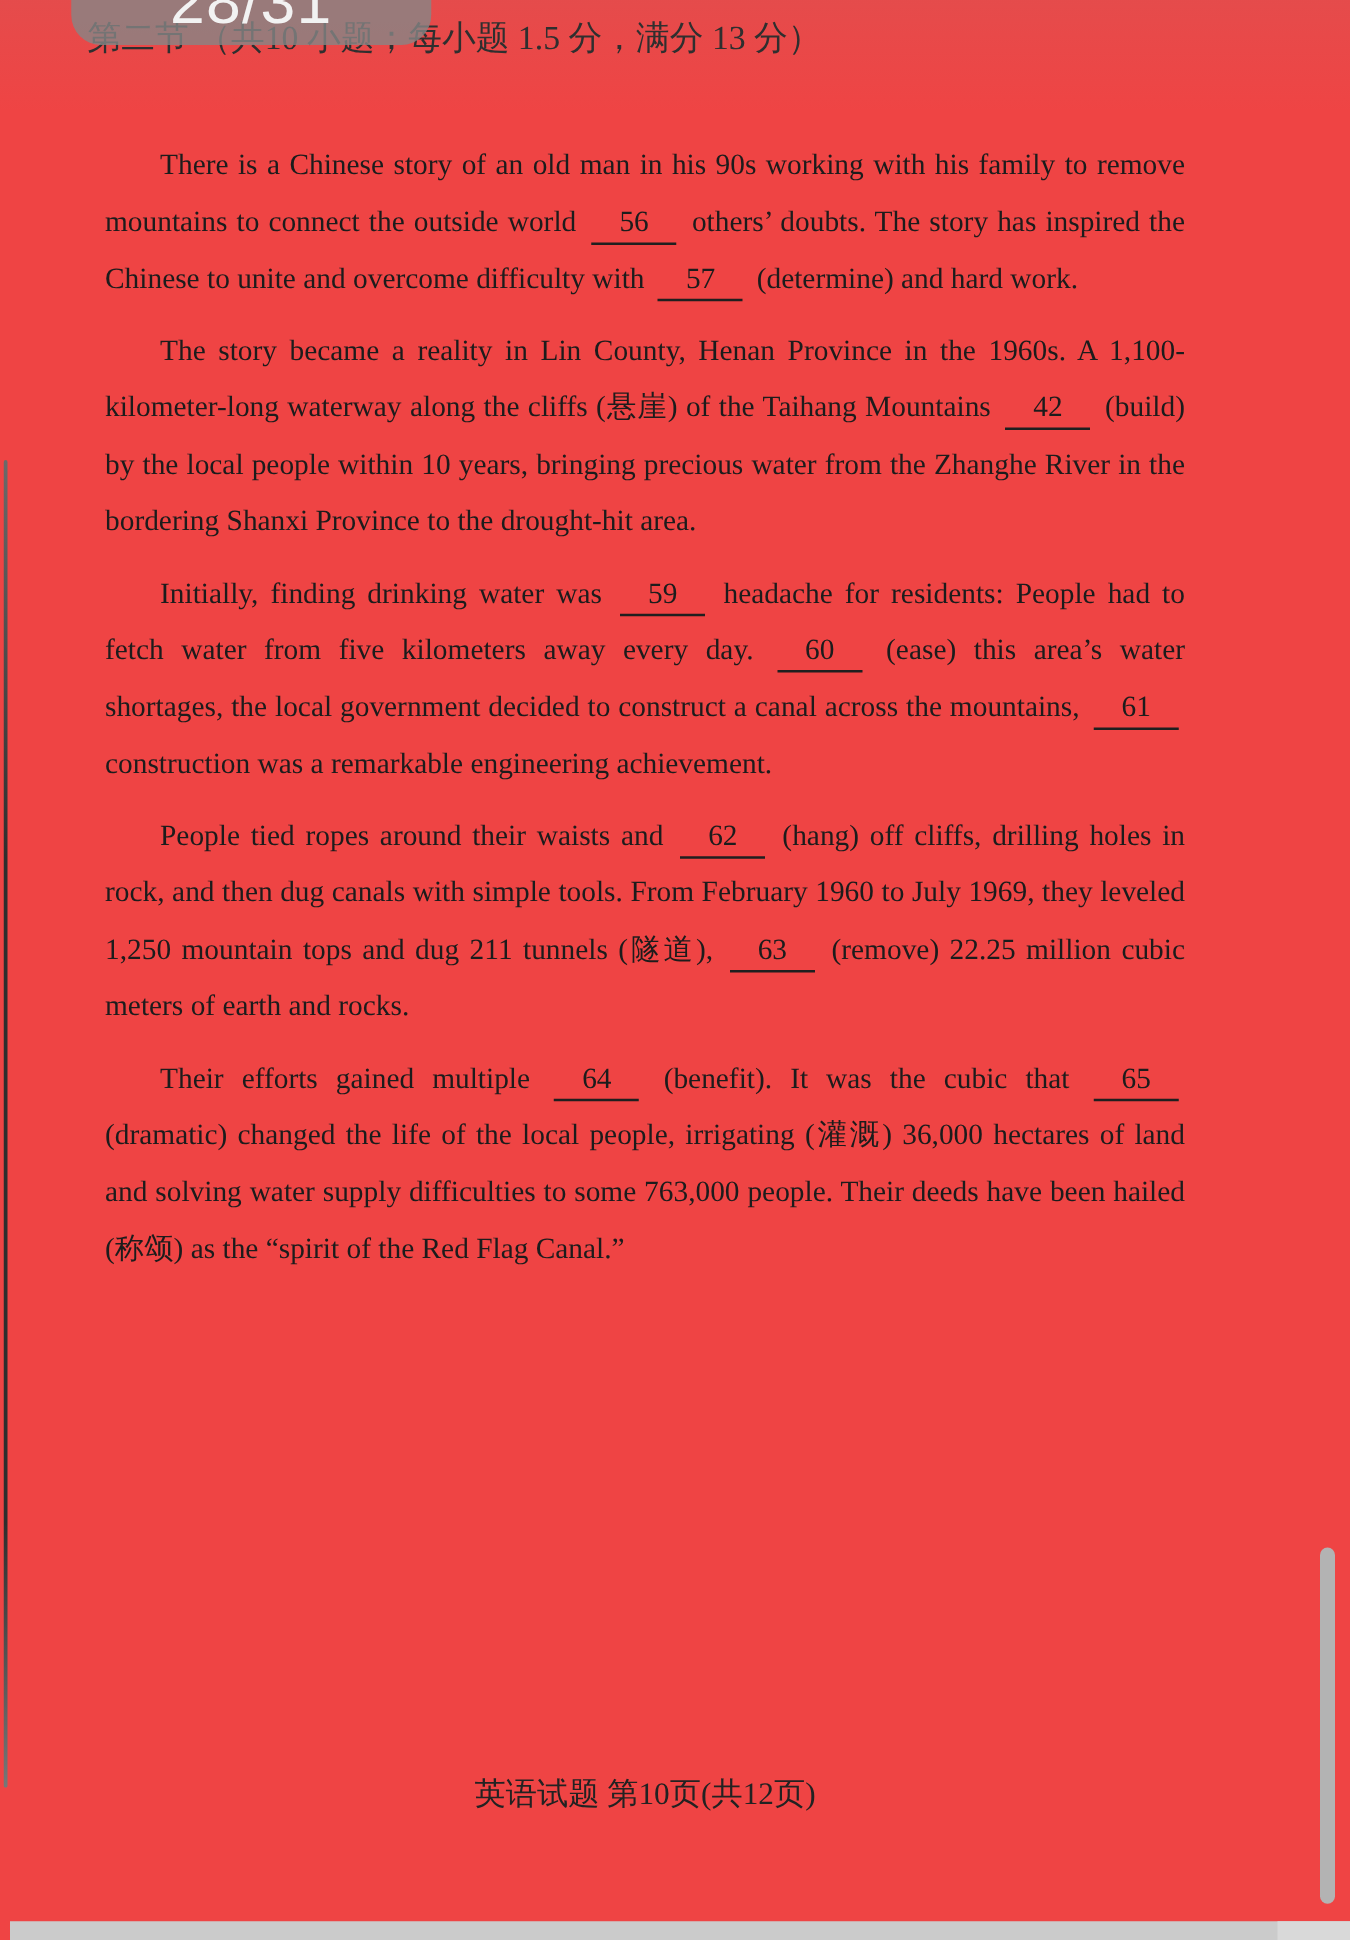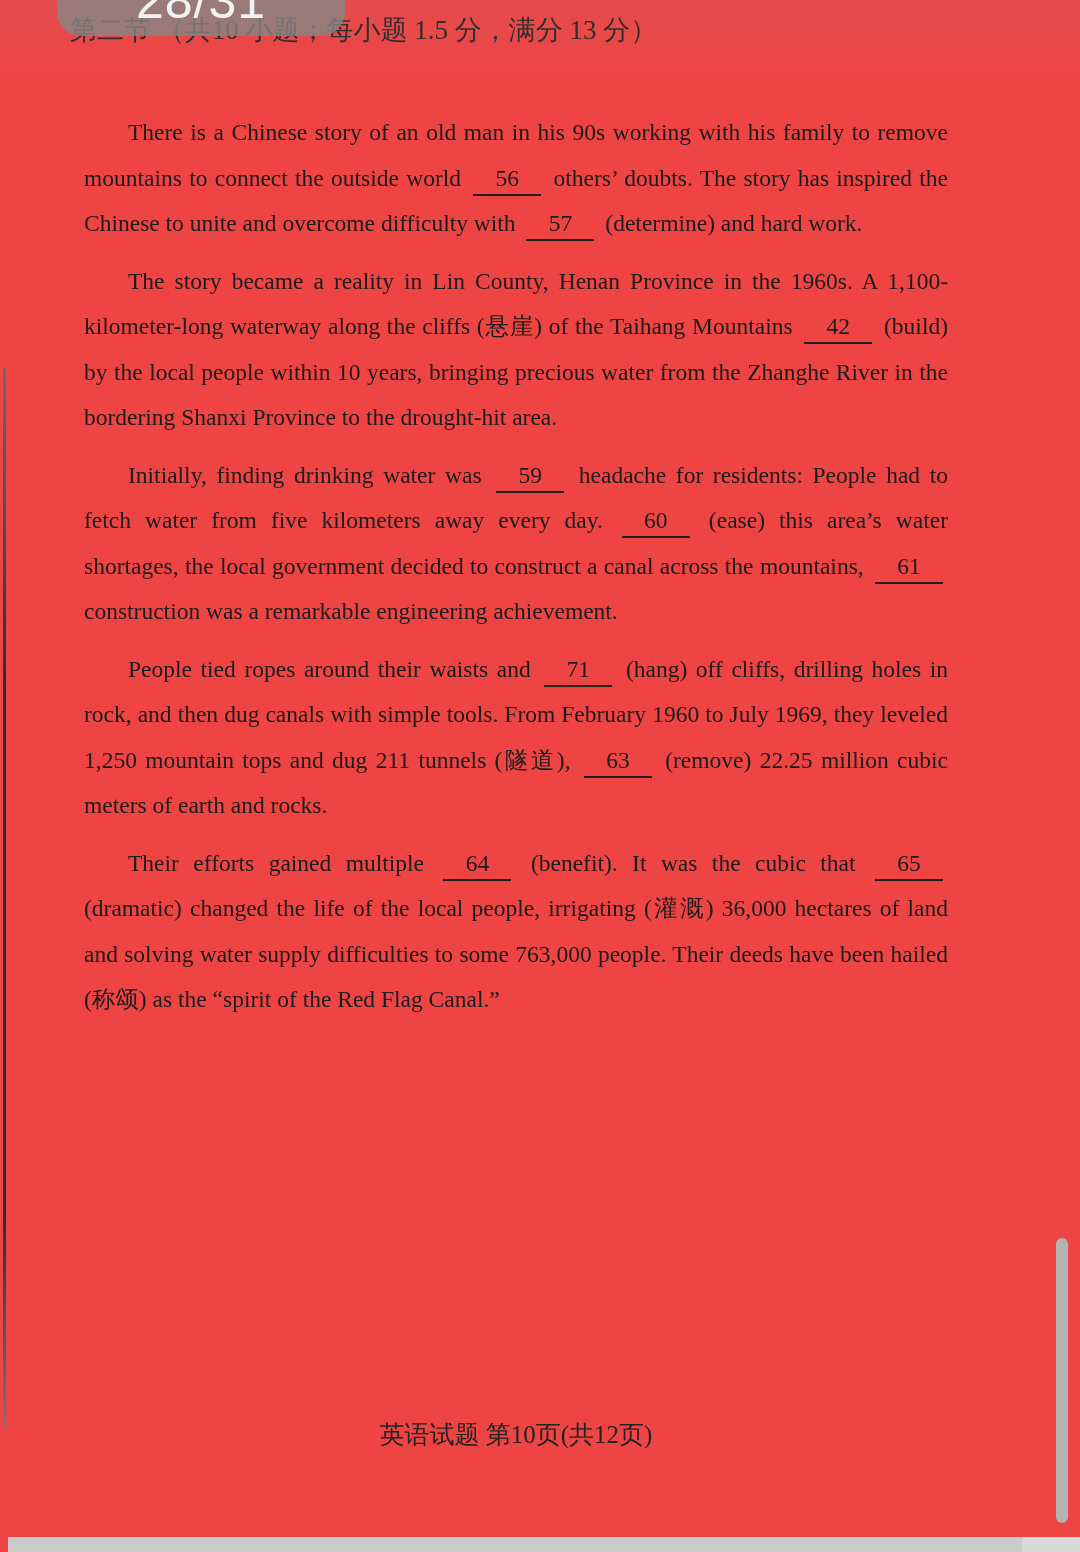--- a/index.html
+++ b/index.html
@@ -87,21 +87,21 @@
     <span>28/31</span>
   </div>
 
   <div class="section-line">第二节 （共10 小题；每小题 1.5 分，满分 13 分）</div>
 
 
   <div class="passage">
       <p><span>There is a Chinese story of an old man in his 90s working with his family to remove mountains to connect the outside world </span><span class="blank">56</span><span> others’ doubts. The story has inspired the Chinese to unite and overcome difficulty with </span><span class="blank">57</span><span> (determine) and hard work.</span></p>
       <p><span>The story became a reality in Lin County, Henan Province in the 1960s. A 1,100-kilometer-long waterway along the cliffs (悬崖) of the Taihang Mountains </span><span class="blank">42</span><span> (build) by the local people within 10 years, bringing precious water from the Zhanghe River in the bordering Shanxi Province to the drought-hit area.</span></p>
       <p><span>Initially, finding drinking water was </span><span class="blank">59</span><span> headache for residents: People had to fetch water from five kilometers away every day. </span><span class="blank">60</span><span> (ease) this area’s water shortages, the local government decided to construct a canal across the mountains, </span><span class="blank">61</span><span> construction was a remarkable engineering achievement.</span></p>
-      <p><span>People tied ropes around their waists and </span><span class="blank">71</span><span> (hang) off cliffs, drilling holes in rock, and then dug canals with simple tools. From February 1960 to July 1969, they leveled 1,250 mountain tops and dug 211 tunnels (隧道), </span><span class="blank">63</span><span> (remove) 22.25 million cubic meters of earth and rocks.</span></p>
+      <p><span>People tied ropes around their waists and </span><span class="blank">62</span><span> (hang) off cliffs, drilling holes in rock, and then dug canals with simple tools. From February 1960 to July 1969, they leveled 1,250 mountain tops and dug 211 tunnels (隧道), </span><span class="blank">63</span><span> (remove) 22.25 million cubic meters of earth and rocks.</span></p>
       <p><span>Their efforts gained multiple </span><span class="blank">64</span><span> (benefit). It was the cubic that </span><span class="blank">65</span><span> (dramatic) changed the life of the local people, irrigating (灌溉) 36,000 hectares of land and solving water supply difficulties to some 763,000 people. Their deeds have been hailed (称颂) as the “spirit of the Red Flag Canal.”</span></p>
     </div>
 
   <div class="footer">英语试题  第10页(共12页)</div>
 
   <div class="edge-line"></div>
 
   <div class="vscroll"></div>
 
   <div class="bottom-bar"></div>

